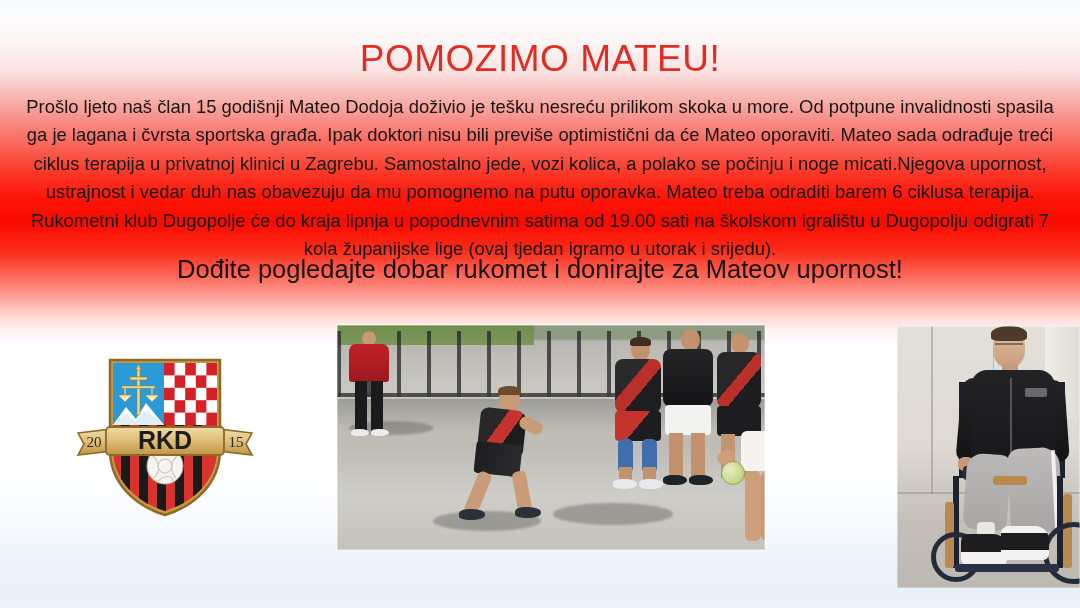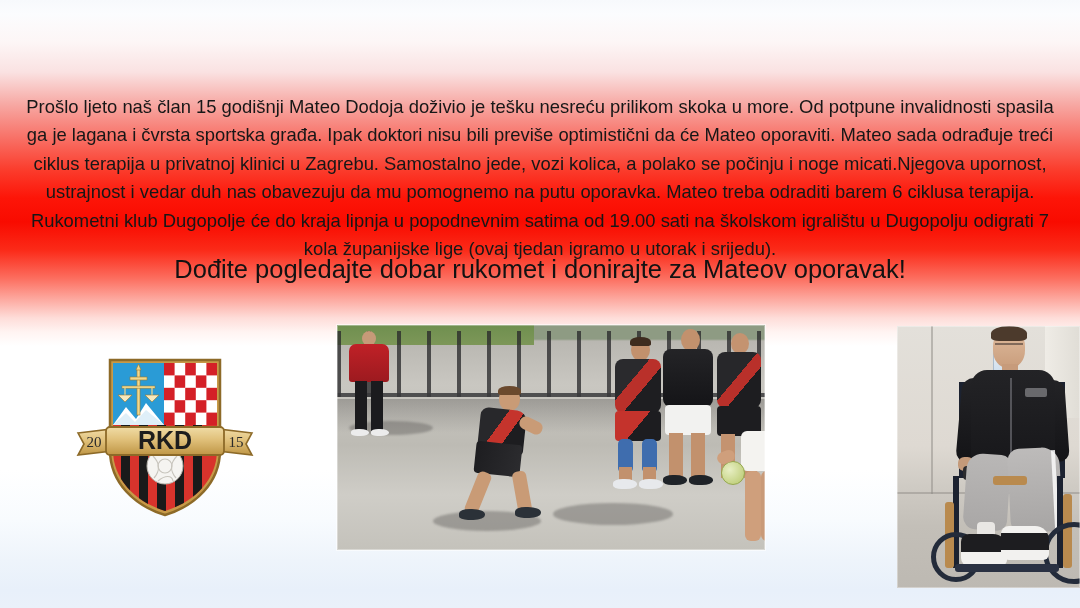--- a/index.html
+++ b/index.html
@@ -272,24 +272,25 @@
     position: absolute; left: 0; top: 0; right: 0; bottom: 0;
     box-shadow: inset 0 0 0 1px rgba(255,255,255,0.35);
     pointer-events: none;
   }
 </style>
 </head>
 <body>
 
 <div class="poster">
 
+  <div class="title">POMOZIMO MATEU!</div>
 
   <div class="body-copy">Prošlo ljeto naš član 15 godišnji Mateo Dodoja doživio je tešku nesreću prilikom skoka u more. Od potpune invalidnosti spasila ga je lagana i čvrsta sportska građa. Ipak doktori nisu bili previše optimistični da će Mateo oporaviti. Mateo sada odrađuje treći ciklus terapija u privatnoj klinici u Zagrebu. Samostalno jede, vozi kolica, a polako se počinju i noge micati.Njegova upornost, ustrajnost i vedar duh nas obavezuju da mu pomognemo na putu oporavka. Mateo treba odraditi barem 6 ciklusa terapija. Rukometni klub Dugopolje će do kraja lipnja u popodnevnim satima od 19.00 sati na školskom igralištu u Dugopolju odigrati 7 kola županijske lige (ovaj tjedan igramo u utorak i srijedu).</div>
 
-  <div class="cta">Dođite pogledajte dobar rukomet i donirajte za Mateov oporavak!</div>
+  <div class="cta">Dođite pogledajte dobar rukomet i donirajte za Mateov upornost!</div>
 
   <div class="logo">
     <svg viewBox="0 0 186 162" xmlns="http://www.w3.org/2000/svg">
       <defs>
         <clipPath id="clipBlue">
           <rect x="41" y="8" width="51" height="62"></rect>
         </clipPath>
         <clipPath id="clipCheck">
           <rect x="92" y="8" width="53" height="62"></rect>
         </clipPath>

